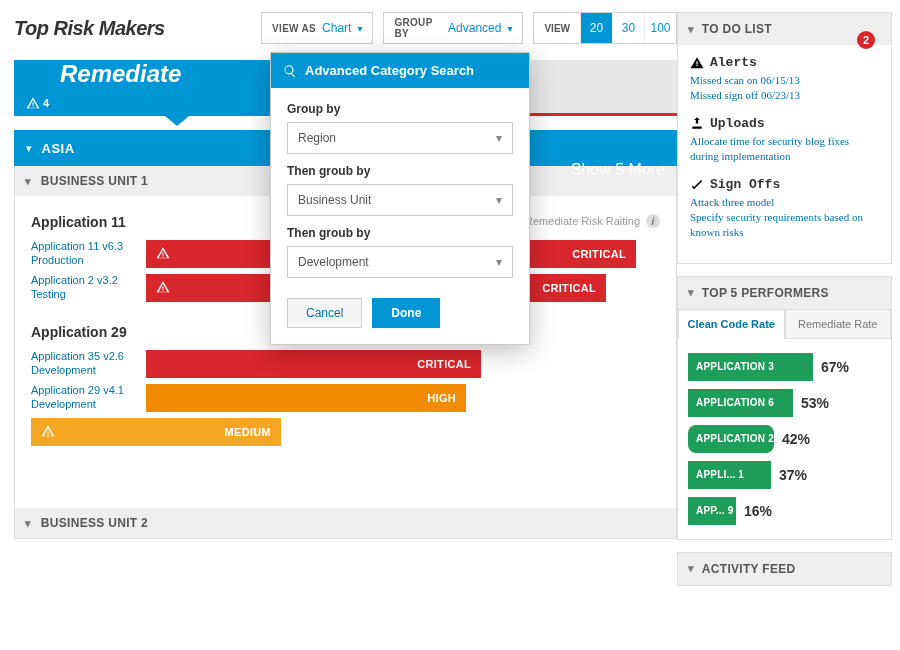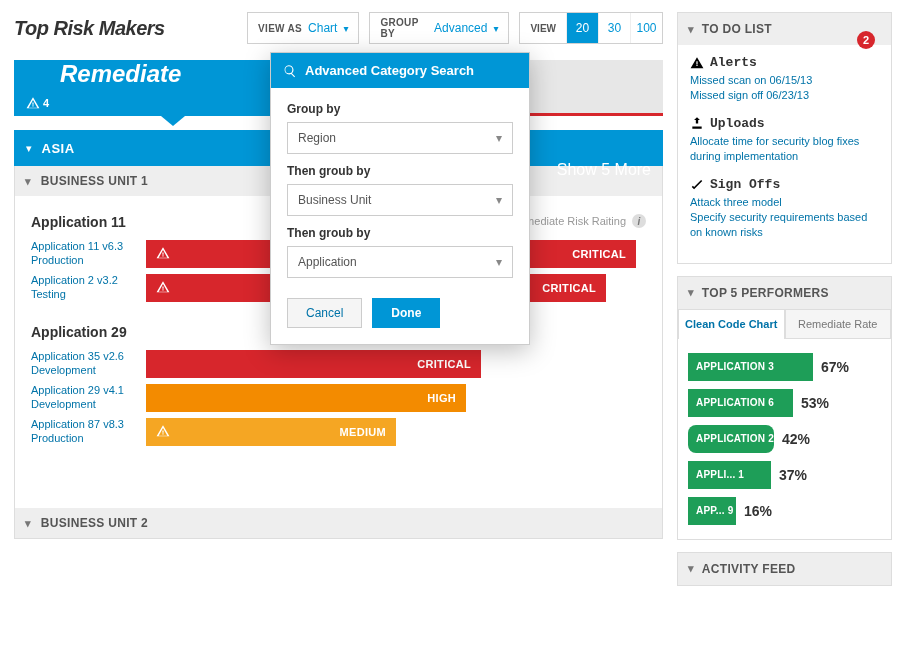--- a/index.html
+++ b/index.html
@@ -1,17 +1,17 @@
 <!DOCTYPE html>
 <html><head>
 <meta charset="utf-8">
 <style>
   * { box-sizing: border-box; margin: 0; padding: 0; }
   body { font-family: Arial, sans-serif; background: #fff; width: 900px; height: 650px; overflow: hidden; position: relative; font-size: 12px; color: #333; }
-  .main { display: flex; gap: 14px; padding: 12px 8px 0 14px; }
+  .main { display: flex; padding: 12px 8px 0 14px; }
   .left { flex: 1; min-width: 0; }
   .right { width: 215px; }
 
   .header-row { display: flex; align-items: center; gap: 10px; margin-bottom: 16px; }
   .page-title { font-size: 20px; font-weight: 900; font-style: italic; letter-spacing: -0.5px; margin-right: auto; }
   .ctl { border: 1px solid #d0d0d0; height: 32px; display: flex; align-items: center; padding: 0 10px; background: #fff; }
   .ctl-label { font-size: 10px; font-weight: bold; color: #555; margin-right: 6px; letter-spacing: 0.3px; }
   .ctl-val { color: #0096d6; font-size: 12px; margin-right: 6px; }
   .chev { color: #0096d6; font-size: 10px; }
   .view-group { display: flex; border: 1px solid #d0d0d0; height: 32px; }
@@ -54,21 +54,21 @@
   .bar.medium { background: #f5a623; }
 
   
   .panel { border: 1px solid #ddd; margin-bottom: 12px; }
   .panel-hdr { background: #eee; height: 32px; display: flex; align-items: center; padding: 0 10px; font-size: 12px; font-weight: bold; color: #555; letter-spacing: 0.3px; cursor: pointer; }
   .panel-hdr .chev2 { margin-right: 8px; font-size: 11px; color: #777; }
   .panel-body { padding: 10px 12px; }
   .badge-red { position: absolute; right: 16px; top: 18px; width: 18px; height: 18px; border-radius: 50%; background: #d7262c; color: #fff; font-size: 11px; font-weight: bold; display: flex; align-items: center; justify-content: center; }
   .todo-sec { margin-bottom: 12px; }
   .todo-sec .tt { font-weight: bold; font-size: 13px; display: flex; align-items: center; gap: 6px; margin-bottom: 3px; font-family: Liberation Mono, monospace; }
-  .todo-sec a { display: block; color: #0073a8; font-size: 11px; text-decoration: none; line-height: 1.4; cursor: pointer; }
+  .todo-sec a { display: block; color: #0073a8; font-size: 11px; text-decoration: none; line-height: 1.4; cursor: pointer; font-family: Liberation Serif, serif; }
   .ico { width: 14px; height: 14px; }
 
   .tabs { display: flex; }
   .tab { flex: 1; text-align: center; padding: 8px 4px; font-size: 11px; border: 1px solid #ddd; background: #f5f5f5; color: #777; cursor: pointer; }
   .tab.active { background: #fff; color: #0073a8; font-weight: bold; border-bottom: none; }
   .perf-body { padding: 14px 10px 6px 10px; }
   .perf-row { display: flex; align-items: center; gap: 8px; margin-bottom: 8px; }
   .perf-bar { height: 27px; background: #1e9e58; color: #fff; font-size: 10px; font-weight: bold; letter-spacing: 0.2px; display: flex; align-items: center; padding: 14px 8px; overflow: hidden; white-space: nowrap; }
   .perf-val { font-size: 14px; font-weight: bold; }
 
@@ -166,21 +166,20 @@
           <div class="app-title">Application 29</div>
           <div class="app-row">
             <div class="app-link">Application 35 v2.6 Development</div>
             <div class="bar critical" style="width: 335px;">CRITICAL</div>
           </div>
           <div class="app-row">
             <div class="app-link">Application 29 v4.1 Development</div>
             <div class="bar high" style="width: 320px;">HIGH</div>
           </div>
           <div class="app-row">
-            <div class="app-link">Application 87 v8.3 Production</div>
             <div class="bar medium" style="width: 250px;"><span class="warn"><svg viewBox="0 0 24 24">
                   <path d="M12 2L1 21h22L12 2zm0 5l7.5 13h-15L12 7zm-1 4v4h2v-4h-2zm0 5v2h2v-2h-2z"></path>
                 </svg></span>MEDIUM</div>
           </div>
           <div style="height: 16px;"></div>
         </div>
 
       <div class="bu-hdr bu-hdr2" style="margin-bottom:-30px;">
         <span class="chev2">▾</span>
         <span>BUSINESS UNIT 2</span>
@@ -227,21 +226,21 @@
           </div>
         </div>
     </div>
 
     <div class="panel">
       <div class="panel-hdr">
         <span class="chev2">▾</span>
         <span>TOP 5 PERFORMERS</span>
       </div>
       <div class="tabs">
-        <div class="tab active">Clean Code Chart</div>
+        <div class="tab active">Clean Code Rate</div>
         <div class="tab">Remediate Rate</div>
       </div>
       <div class="perf-body" id="perf-body">
           <div class="perf-row">
             <div class="perf-bar" style="width: 125px;">APPLICATION 3</div>
             <div class="perf-val">67%</div>
           </div>
           <div class="perf-row">
             <div class="perf-bar" style="width: 105px;">APPLICATION 6</div>
             <div class="perf-val">53%</div>
@@ -284,21 +283,21 @@
           <span>Region</span>
           <span style="color: rgb(136, 136, 136);">▾</span>
         </div>
         <label>Then groub by</label>
         <div class="select">
           <span>Business Unit</span>
           <span style="color: rgb(136, 136, 136);">▾</span>
         </div>
         <label>Then groub by</label>
         <div class="select">
-          <span>Application</span>
+          <span>Development</span>
           <span style="color: rgb(136, 136, 136);">▾</span>
         </div>
       </div>
     <div class="modal-btns">
       <button class="btn">Cancel</button>
       <button class="btn primary">Done</button>
     </div>
   </div>
 </div>
 

